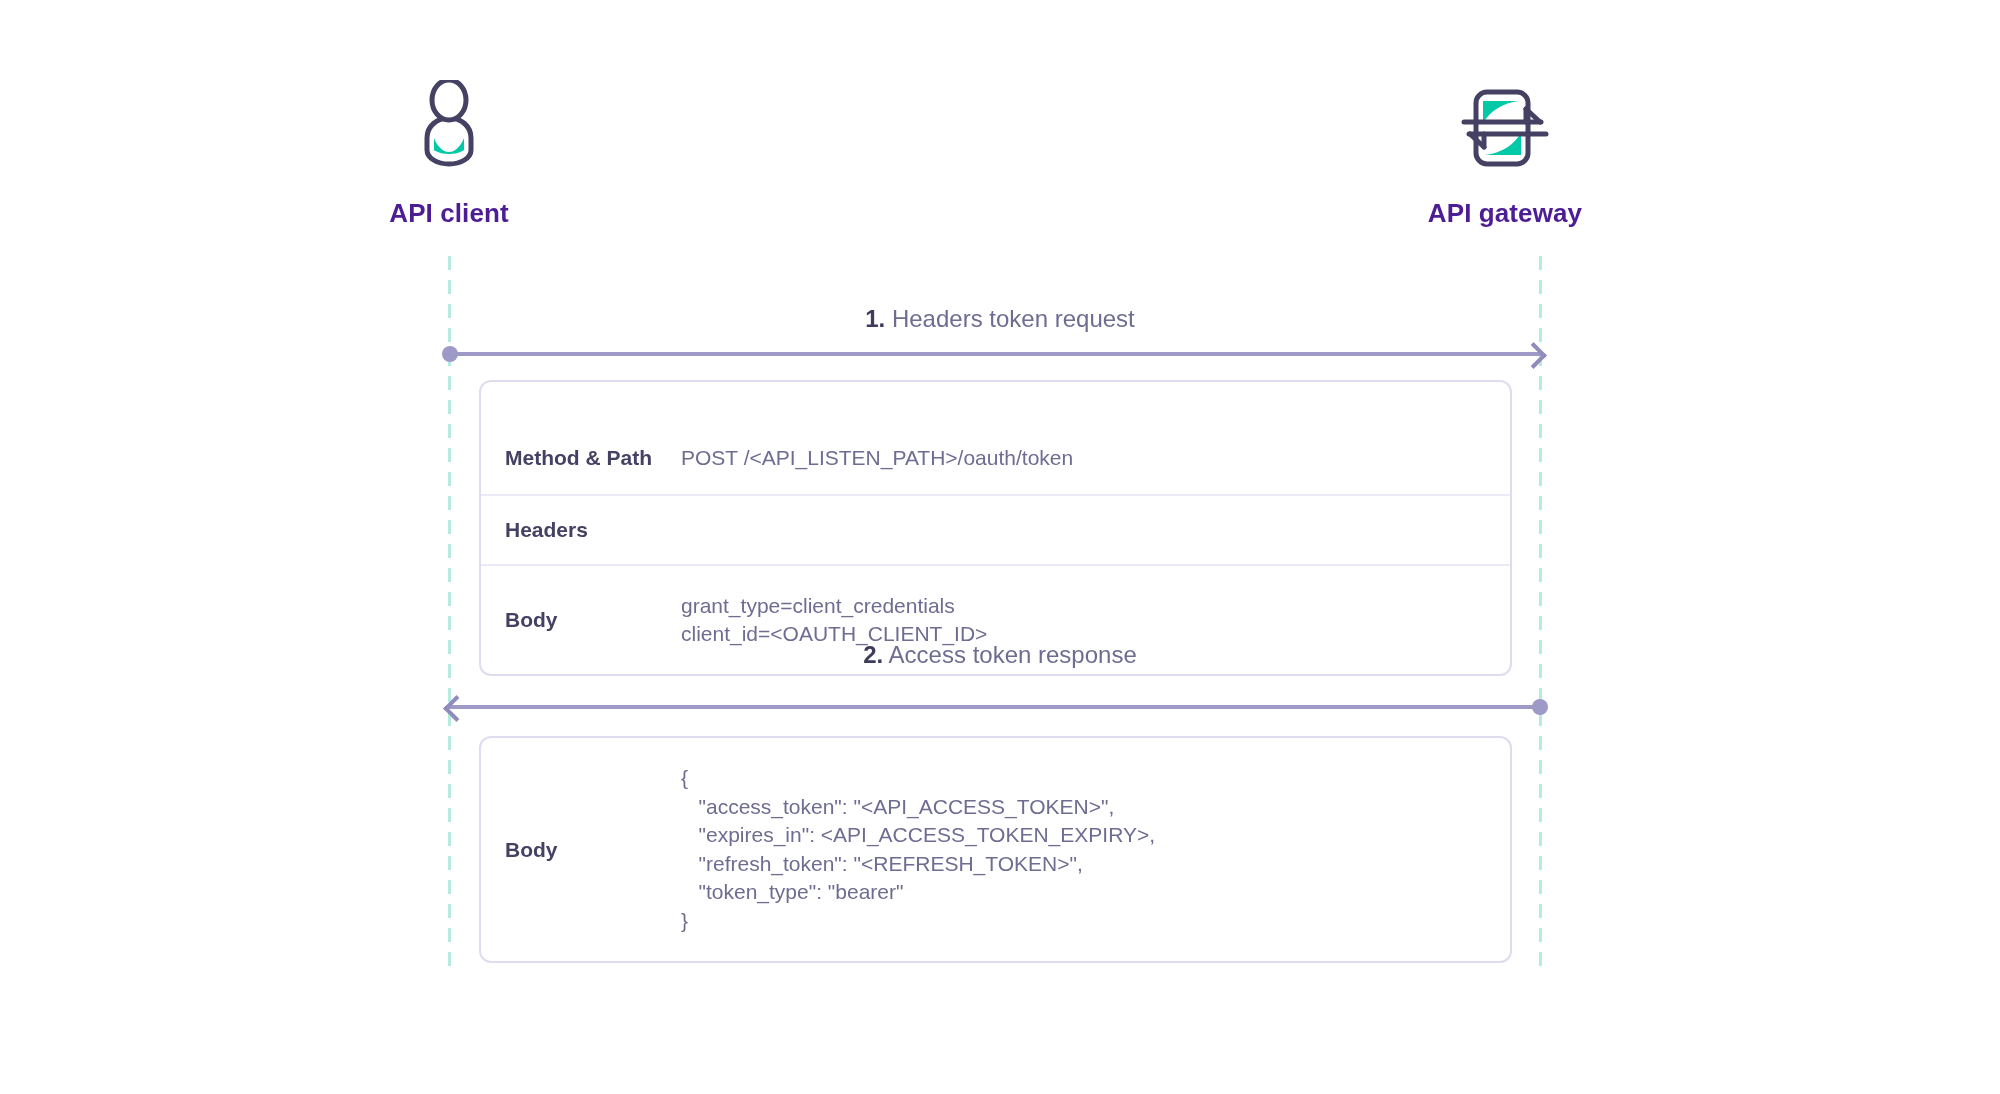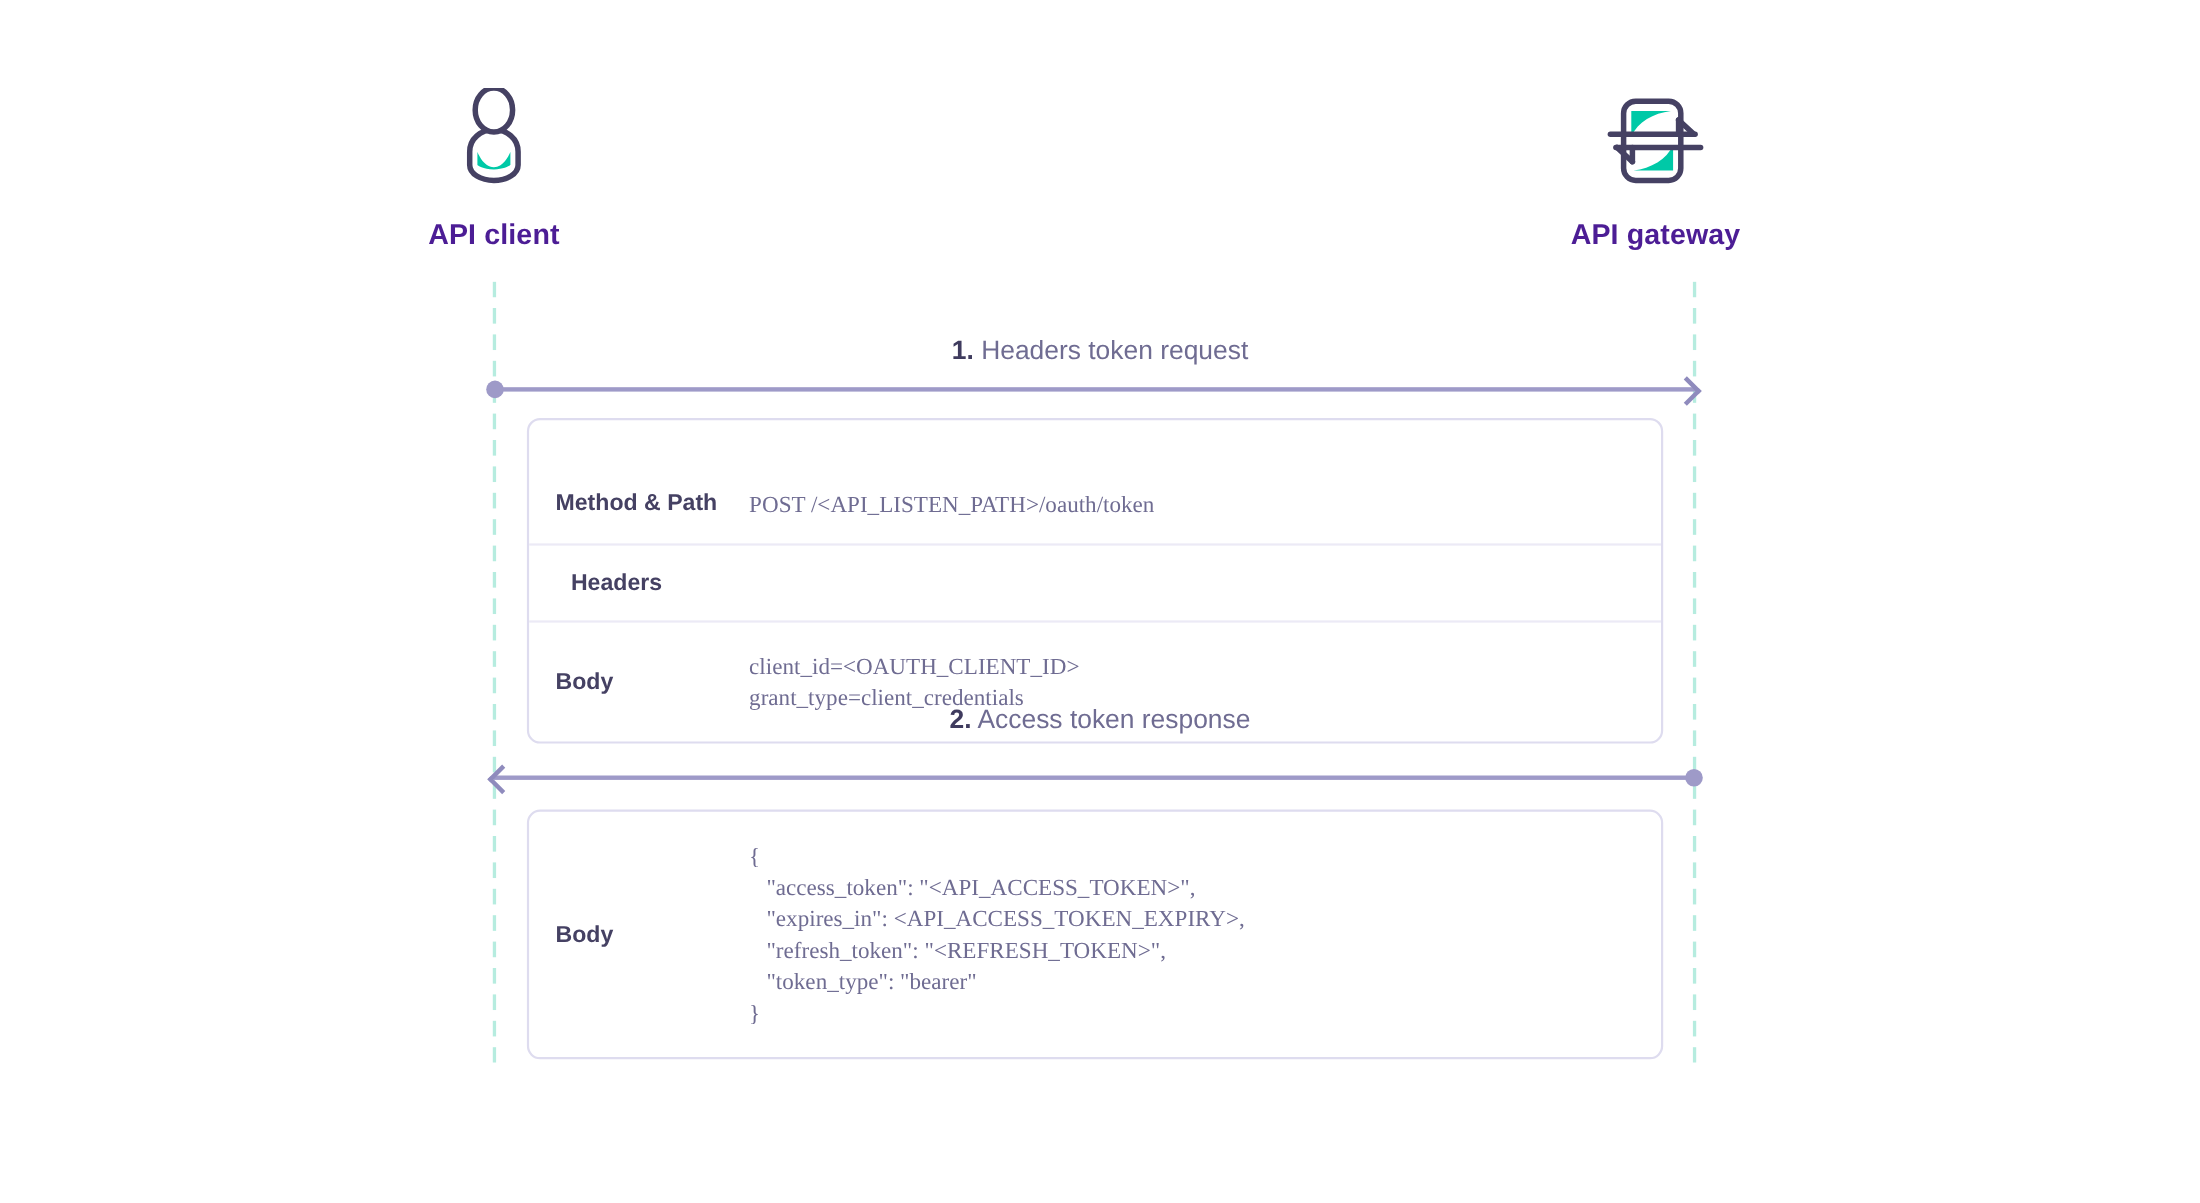--- a/index.html
+++ b/index.html
@@ -152,26 +152,25 @@
     box-sizing: border-box;
     font-size: 21px;
     font-weight: bold;
     color: #454163;
   }
   .detail-val {
     font-size: 21px;
     color: #6f6c92;
     line-height: 28px;
     padding-right: 20px;
-    font-family: Liberation Serif, serif;
   }
   .detail-val div { white-space: pre; }
 
   .row-pad-1 { padding: 22px 0; margin-top: 40px; }
-  .row-pad-2 { padding: 22px 14px; align-items: center; }
+  .row-pad-2 { padding: 22px 0; align-items: center; }
   .row-pad-3 { padding: 26px 0; }
   .row-pad-json { padding: 26px 0; }
 
   .mono-block div { line-height: 28.5px; }
 </style>
 </head>
 <body>
 
 <div class="canvas">
 
@@ -223,22 +222,22 @@
       <div class="detail-val">
         <div>POST /&lt;API_LISTEN_PATH&gt;/oauth/token</div>
       </div>
     </div>
     <div class="detail-row row-pad-2">
       <div class="detail-key">Headers</div>
     </div>
     <div class="detail-row row-pad-3">
       <div class="detail-key">Body</div>
       <div class="detail-val">
+        <div>grant_type=client_credentials</div>
         <div>client_id=&lt;OAUTH_CLIENT_ID&gt;</div>
-        <div>grant_type=client_credentials</div>
       </div>
     </div>
   </div>
 
   <div class="msg-label msg-label-2">
     <b>2.</b>
     <span>Access token response</span>
   </div>
 
   <div class="arrow arrow-2">

